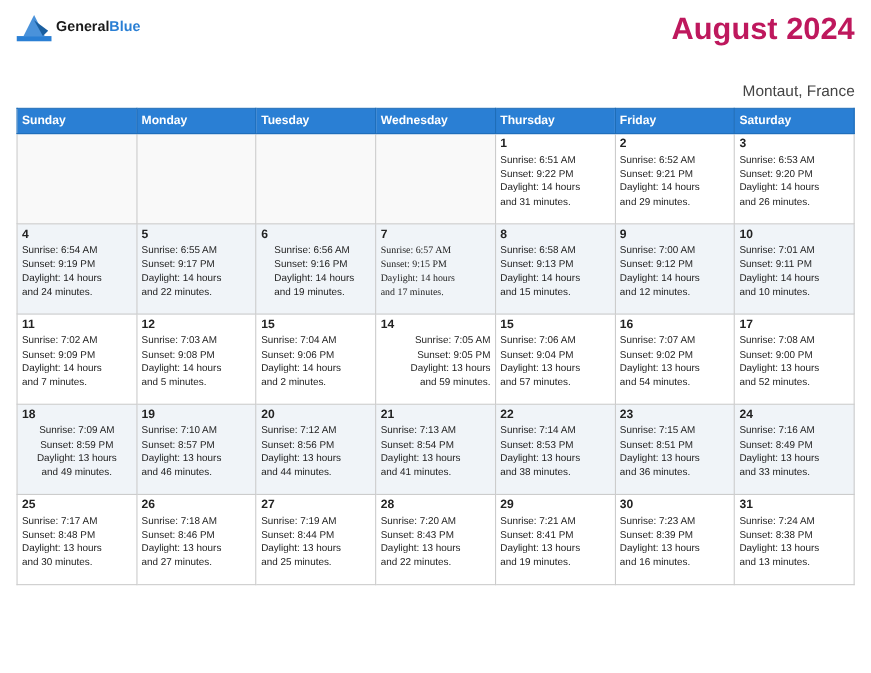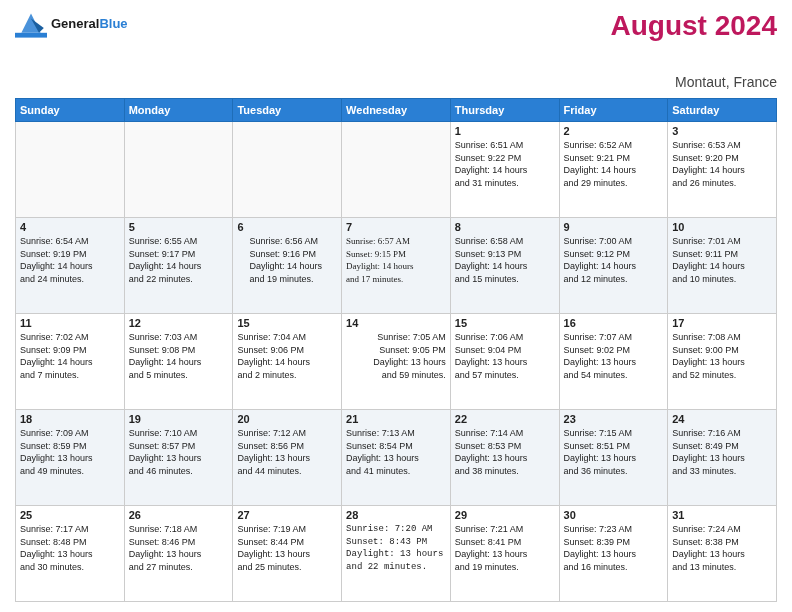--- a/index.html
+++ b/index.html
@@ -5,21 +5,21 @@
     * { margin: 0; padding: 0; box-sizing: border-box; }
     body {
       font-family: Arial, sans-serif;
       background: #fff;
       width: 792px;
       height: 612px;
       overflow: hidden;
     }
     .page {
       width: 792px;
-      height: 612px;
+      height: 449px;
       padding: 10px 15px;
       display: flex;
       flex-direction: column;
     }
     .header {
       display: flex;
       justify-content: space-between;
       align-items: flex-start;
       margin-bottom: 8px;
     }
@@ -248,21 +248,21 @@
             <span class="day-num">17</span>
             <div class="day-info" style="white-space: pre-line;">Sunrise: 7:08 AM
 Sunset: 9:00 PM
 Daylight: 13 hours
 and 52 minutes.</div>
           </td>
         </tr>
         <tr style="background: rgb(240, 244, 248);">
           <td style="background: rgb(240, 244, 248);">
             <span class="day-num">18</span>
-            <div class="day-info" style="white-space: pre-line;">Sunrise: 7:09 AM
+            <div class="day-info" style="white-space: pre-line; text-align: center;">Sunrise: 7:09 AM
 Sunset: 8:59 PM
 Daylight: 13 hours
 and 49 minutes.</div>
           </td>
           <td style="background: rgb(240, 244, 248);">
             <span class="day-num">19</span>
             <div class="day-info" style="white-space: pre-line;">Sunrise: 7:10 AM
 Sunset: 8:57 PM
 Daylight: 13 hours
 and 46 minutes.</div>
@@ -320,21 +320,21 @@
           </td>
           <td>
             <span class="day-num">27</span>
             <div class="day-info" style="white-space: pre-line;">Sunrise: 7:19 AM
 Sunset: 8:44 PM
 Daylight: 13 hours
 and 25 minutes.</div>
           </td>
           <td>
             <span class="day-num">28</span>
-            <div class="day-info" style="white-space: pre-line; font-family: Liberation Mono, monospace;">Sunrise: 7:20 AM
+            <div class="day-info" style="white-space: pre-line;">Sunrise: 7:20 AM
 Sunset: 8:43 PM
 Daylight: 13 hours
 and 22 minutes.</div>
           </td>
           <td>
             <span class="day-num">29</span>
             <div class="day-info" style="white-space: pre-line;">Sunrise: 7:21 AM
 Sunset: 8:41 PM
 Daylight: 13 hours
 and 19 minutes.</div>

